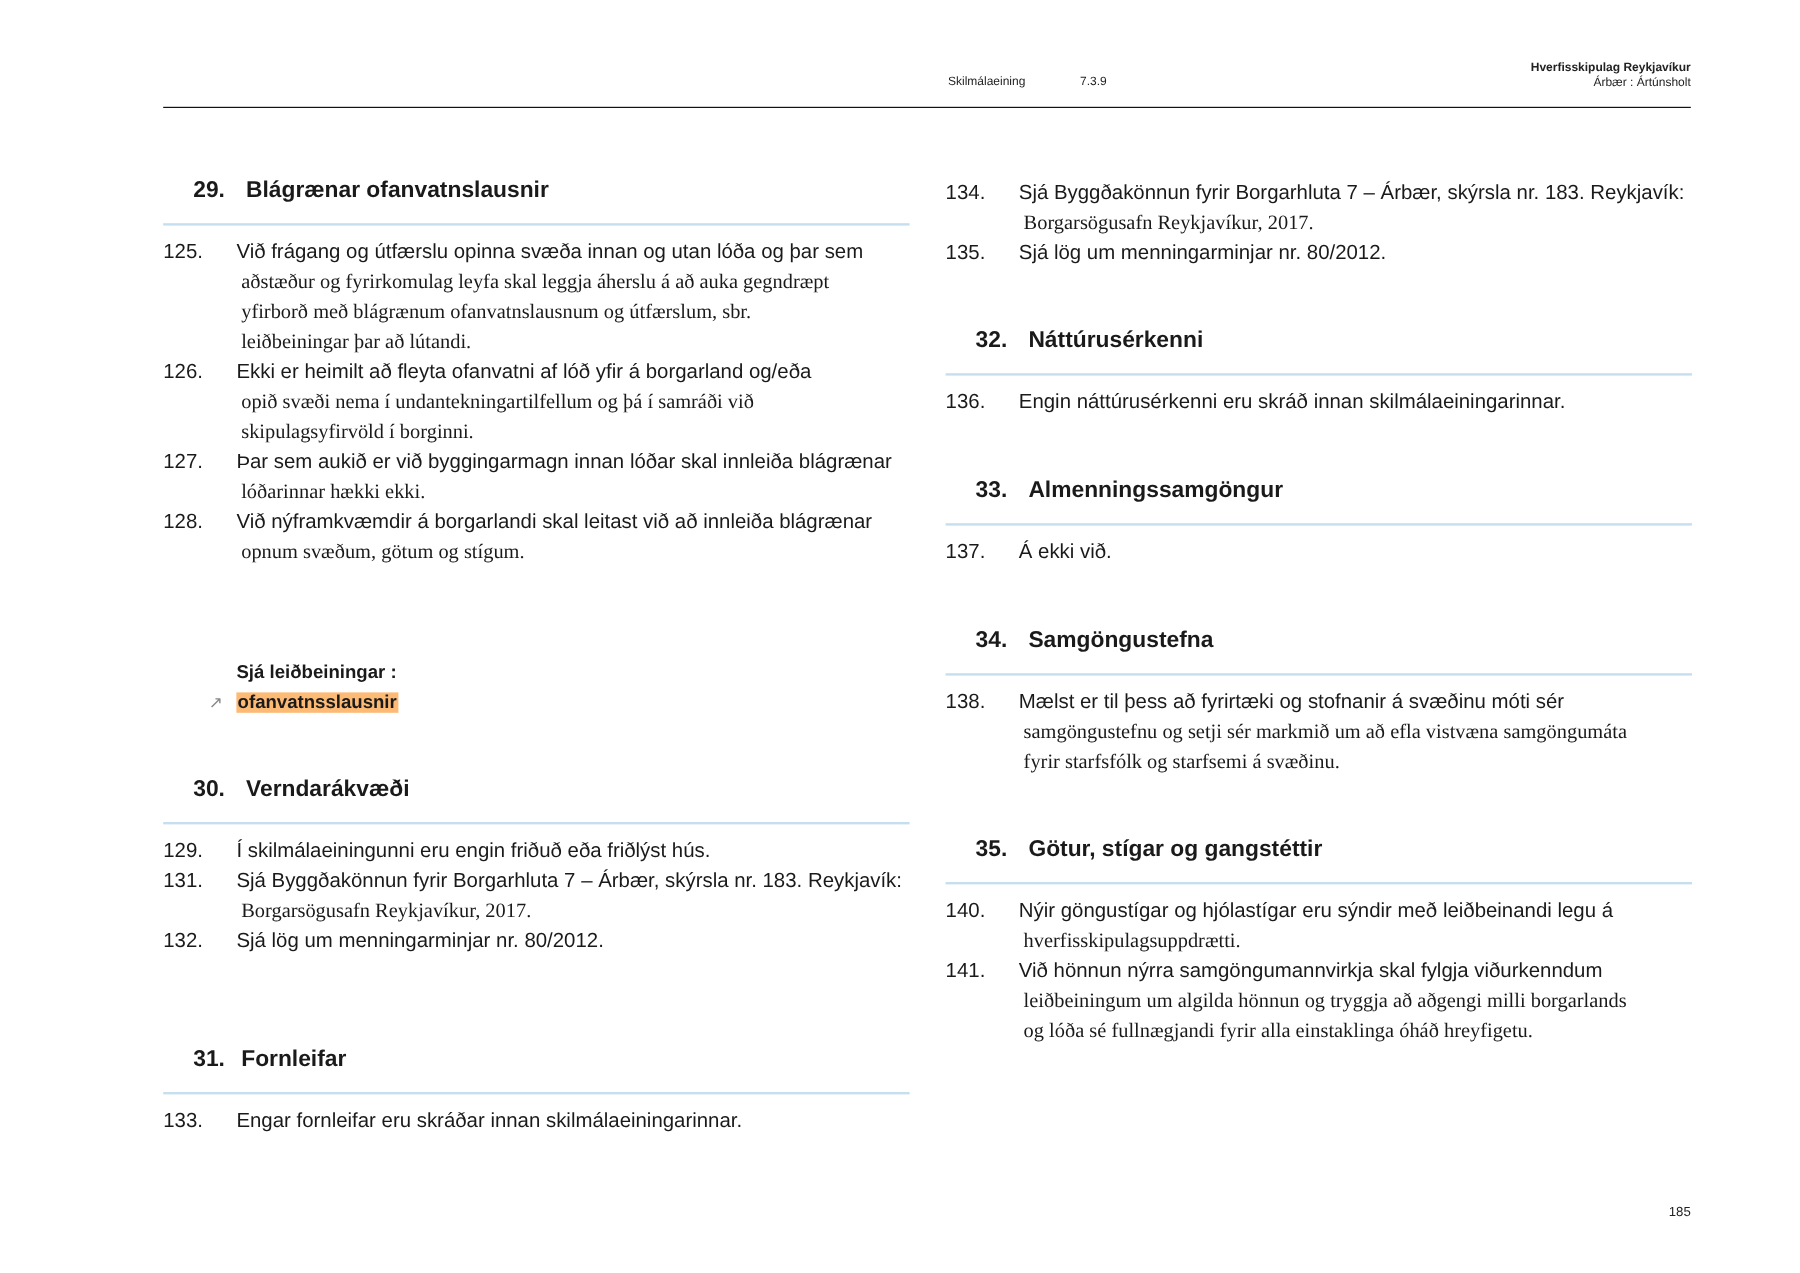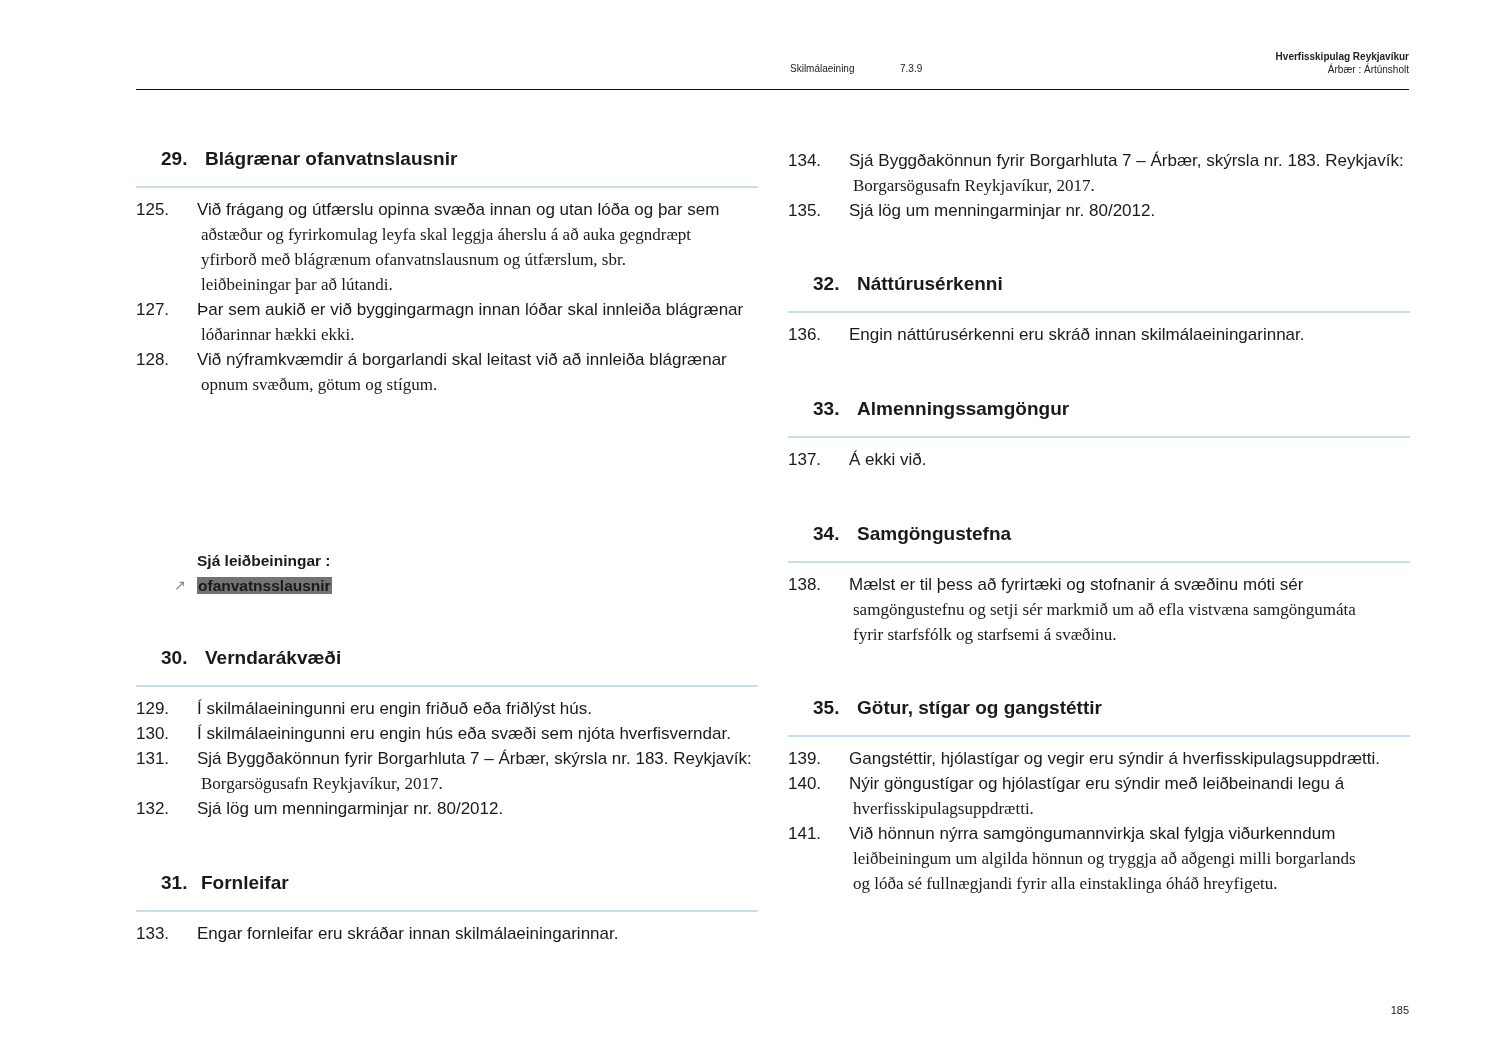--- a/index.html
+++ b/index.html
@@ -24,21 +24,21 @@
     .items { margin-top: 9px; }
     .item { position: relative; font-size: 17px; line-height: 25px; padding-left: 61px; }
     .item .n { position: absolute; left: 0; top: 0; }
     .item .line { display: block; white-space: nowrap; }
     .item .line.cont { padding-left: 4px; font-family: Liberation Serif, serif; }
 
     .see { position: absolute; left: 0; font-size: 15.5px; font-weight: bold; line-height: 25px; }
     .see .lbl { padding-left: 61px; display: block; }
     .see .link { display: block; padding-left: 61px; position: relative; }
     .see .link .arrow { position: absolute; left: 38px; top: 0; color: #888; font-weight: normal; font-size: 14px; }
-    .see .link .txt { background: #737373; padding: 0 1px; }
+    .see .link .txt { background: #fdba74; padding: 0 1px; }
 
     .pageno { position: absolute; right: 91px; top: 1004px; font-size: 11px; color: #222; }
   </style>
 </head>
 <body>
 
 <div class="hdr-left">
   <span>Skilmálaeining</span>
   <span class="sec">7.3.9</span>
 </div>
@@ -55,20 +55,26 @@
       <span class="num">29.</span><span>Blágrænar ofanvatnslausnir</span>
     </div>
     <div class="sec-rule"></div>
     <div class="items">
       <div class="item">
         <span class="n">125.</span>
         <span class="line">Við frágang og útfærslu opinna svæða innan og utan lóða og þar sem</span>
         <span class="line cont">aðstæður og fyrirkomulag leyfa skal leggja áherslu á að auka gegndræpt</span>
         <span class="line cont">yfirborð með blágrænum ofanvatnslausnum og útfærslum, sbr.</span>
         <span class="line cont">leiðbeiningar þar að lútandi.</span>
+      </div>
+      <div class="item">
+        <span class="n">126.</span>
+        <span class="line">Ekki er heimilt að fleyta ofanvatni af lóð yfir á borgarland og/eða</span>
+        <span class="line cont">opið svæði nema í undantekningartilfellum og þá í samráði við</span>
+        <span class="line cont">skipulagsyfirvöld í borginni.</span>
       </div>
       <div class="item">
         <span class="n">127.</span>
         <span class="line">Þar sem aukið er við byggingarmagn innan lóðar skal innleiða blágrænar</span>
         <span class="line cont">lóðarinnar hækki ekki.</span>
       </div>
       <div class="item">
         <span class="n">128.</span>
         <span class="line">Við nýframkvæmdir á borgarlandi skal leitast við að innleiða blágrænar</span>
         <span class="line cont">opnum svæðum, götum og stígum.</span>
@@ -88,24 +94,20 @@
     <div class="sec-title">
       <span class="num">30.</span><span>Verndarákvæði</span>
     </div>
     <div class="sec-rule"></div>
     <div class="items">
       <div class="item">
         <span class="n">129.</span>
         <span class="line">Í skilmálaeiningunni eru engin friðuð eða friðlýst hús.</span>
       </div>
       <div class="item">
-        <span class="n">130.</span>
-        <span class="line">Í skilmálaeiningunni eru engin hús eða svæði sem njóta hverfisverndar.</span>
-      </div>
-      <div class="item">
         <span class="n">131.</span>
         <span class="line">Sjá Byggðakönnun fyrir Borgarhluta 7 – Árbær, skýrsla nr. 183. Reykjavík:</span>
         <span class="line cont">Borgarsögusafn Reykjavíkur, 2017.</span>
       </div>
       <div class="item">
         <span class="n">132.</span>
         <span class="line">Sjá lög um menningarminjar nr. 80/2012.</span>
       </div>
     </div>
   </div>
@@ -179,24 +181,20 @@
     </div>
   </div>
 
   <div class="section" style="top:693px">
     <div class="sec-title">
       <span class="num">35.</span><span>Götur, stígar og gangstéttir</span>
     </div>
     <div class="sec-rule"></div>
     <div class="items">
       <div class="item">
-        <span class="n">139.</span>
-        <span class="line">Gangstéttir, hjólastígar og vegir eru sýndir á hverfisskipulagsuppdrætti.</span>
-      </div>
-      <div class="item">
         <span class="n">140.</span>
         <span class="line">Nýir göngustígar og hjólastígar eru sýndir með leiðbeinandi legu á</span>
         <span class="line cont">hverfisskipulagsuppdrætti.</span>
       </div>
       <div class="item">
         <span class="n">141.</span>
         <span class="line">Við hönnun nýrra samgöngumannvirkja skal fylgja viðurkenndum</span>
         <span class="line cont">leiðbeiningum um algilda hönnun og tryggja að aðgengi milli borgarlands</span>
         <span class="line cont">og lóða sé fullnægjandi fyrir alla einstaklinga óháð hreyfigetu.</span>
       </div>

